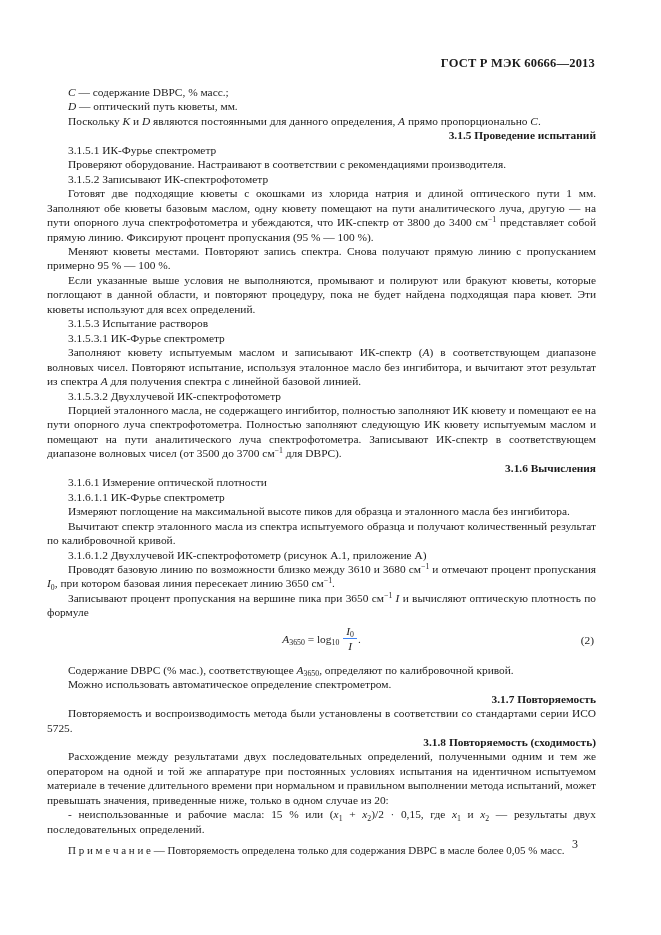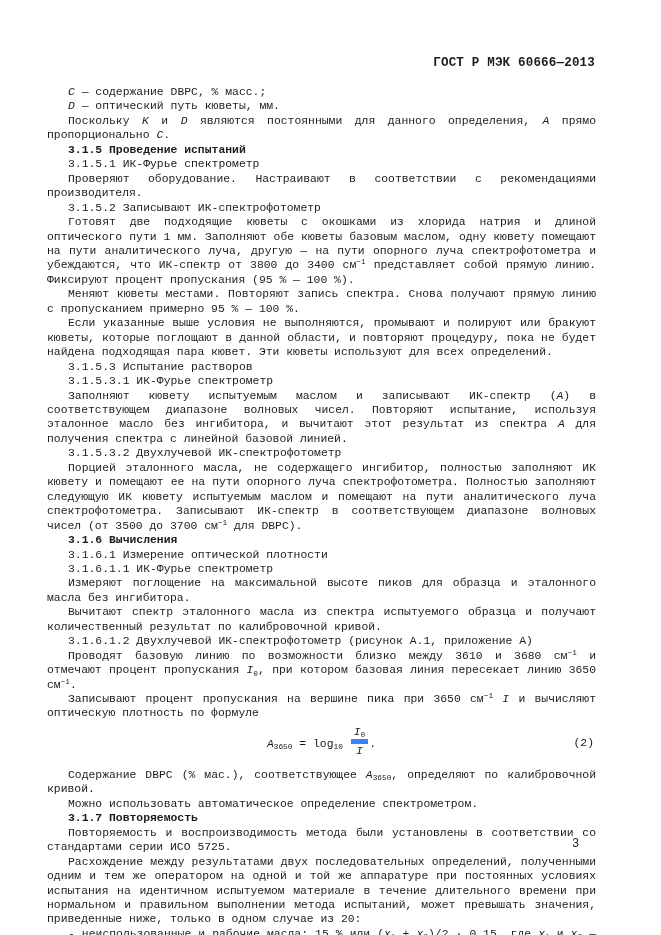--- a/index.html
+++ b/index.html
@@ -6,21 +6,21 @@
     margin: 0;
     padding: 0;
     background: #ffffff;
   }
   .page {
     position: relative;
     width: 661px;
     height: 935px;
     background: #ffffff;
     color: #1c1c1c;
-    font-family: Liberation Mono, monospace;
+    font-family: Liberation Serif, serif;
     overflow: hidden;
   }
   .doc-header {
     position: absolute;
     top: 56px;
     right: 66px;
     font-size: 12.5px;
     font-weight: bold;
     letter-spacing: 0.2px;
     white-space: nowrap;
@@ -33,21 +33,21 @@
     font-size: 11.4px;
     line-height: 14.45px;
   }
   .doc-body p {
     margin: 0;
     text-align: justify;
     text-indent: 21px;
   }
   .doc-body p.h {
     font-weight: bold;
-    text-align: left;
+    text-align: right;
   }
   .doc-body p.note {
     font-size: 11px;
     line-height: 13.2px;
     margin-top: 8px;
   }
   .it { font-style: italic; }
   sup, sub {
     font-size: 7.8px;
     line-height: 0;
@@ -71,21 +71,21 @@
   .frac {
     display: inline-block;
     vertical-align: middle;
     text-align: center;
     margin: 0 1px;
     position: relative;
     top: -2px;
   }
   .frac .ftop {
     display: block;
-    border-bottom: 5px solid #3b82f6;
+    border-bottom: 1px solid #3b82f6;
     padding: 0 3px 1px 3px;
     line-height: 12px;
   }
   .frac .fbot {
     display: block;
     padding-top: 1px;
     line-height: 12px;
   }
   .page-number {
     position: absolute;
@@ -121,18 +121,19 @@
       <p><span>Измеряют поглощение на максимальной высоте пиков для образца и эталонного масла без ингибитора.</span></p>
       <p><span>Вычитают спектр эталонного масла из спектра испытуемого образца и получают количественный результат по калибровочной кривой.</span></p>
       <p><span>3.1.6.1.2 Двухлучевой ИК-спектрофотометр (рисунок А.1, приложение А)</span></p>
       <p><span>Проводят базовую линию по возможности близко между 3610 и 3680 см</span><sup>−1</sup><span> и отмечают процент пропускания </span><span class="it">I</span><sub>0</sub><span>, при котором базовая линия пересекает линию 3650 см</span><sup>−1</sup><span>.</span></p>
       <p><span>Записывают процент пропускания на вершине пика при 3650 см</span><sup>−1</sup><span> </span><span class="it">I</span><span> и вычисляют оптическую плотность по формуле</span></p>
       <p class="formula-row"><span class="it">A</span><sub>3650</sub><span> = log</span><sub>10</sub><span> </span><span class="frac"><span class="ftop"><span class="it">I</span><sub>0</sub></span><span class="fbot"><span class="it">I</span></span></span><span>.</span><span class="formula-num">(2)</span></p>
       <p><span>Содержание DBPC (% мас.), соответствующее </span><span class="it">A</span><sub>3650</sub><span>, определяют по калибровочной кривой.</span></p>
       <p><span>Можно использовать автоматическое определение спектрометром.</span></p>
       <p class="h"><span>3.1.7 Повторяемость</span></p>
       <p><span>Повторяемость и воспроизводимость метода были установлены в соответствии со стандартами серии ИСО 5725.</span></p>
+      <p class="h"><span>3.1.8 Повторяемость (сходимость)</span></p>
       <p><span>Расхождение между результатами двух последовательных определений, полученными одним и тем же оператором на одной и той же аппаратуре при постоянных условиях испытания на идентичном испытуемом материале в течение длительного времени при нормальном и правильном выполнении метода испытаний, может превышать значения, приведенные ниже, только в одном случае из 20:</span></p>
       <p><span>- неиспользованные и рабочие масла: 15 % или (</span><span class="it">x</span><sub>1</sub><span> + </span><span class="it">x</span><sub>2</sub><span>)/2 · 0,15, где </span><span class="it">x</span><sub>1</sub><span> и </span><span class="it">x</span><sub>2</sub><span> — результаты двух последовательных определений.</span></p>
       <p class="note"><span>П р и м е ч а н и е — Повторяемость определена только для содержания DBPC в масле более 0,05 % масс.</span></p>
     </div>
   <div class="page-number">3</div>
 </div>
 
 </body></html>

